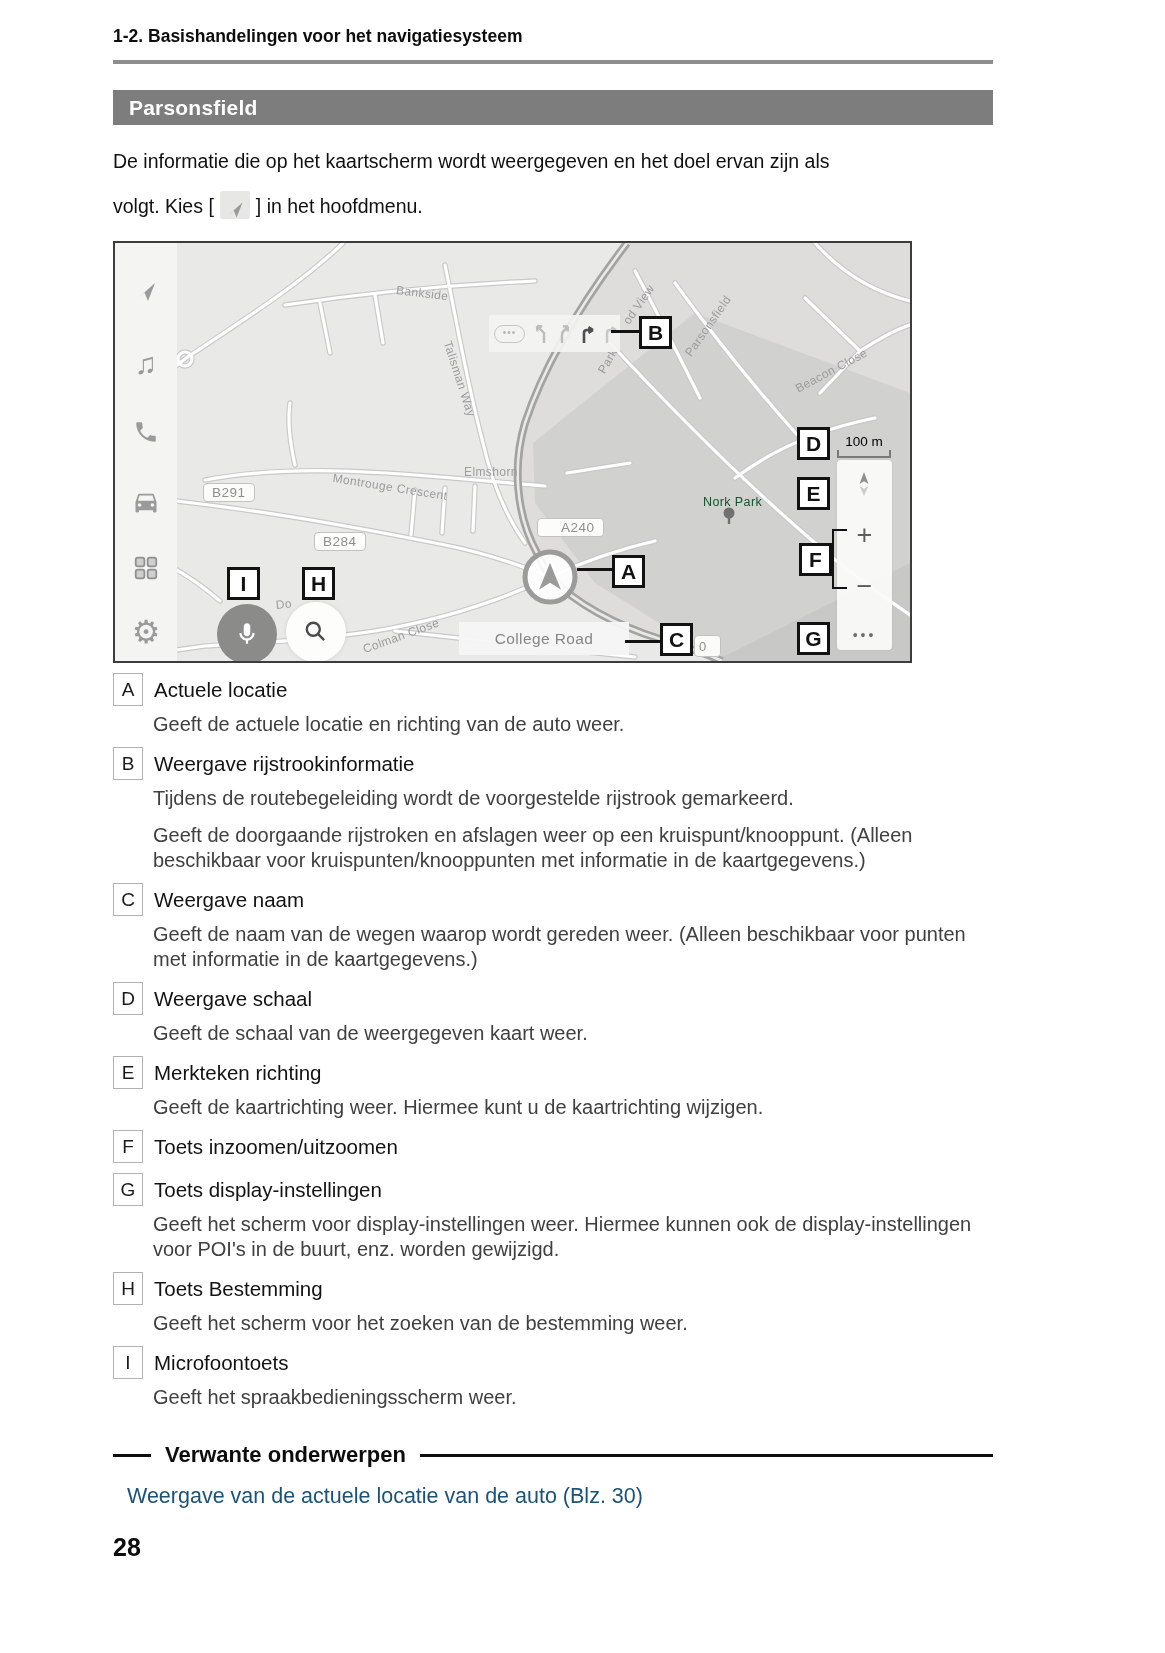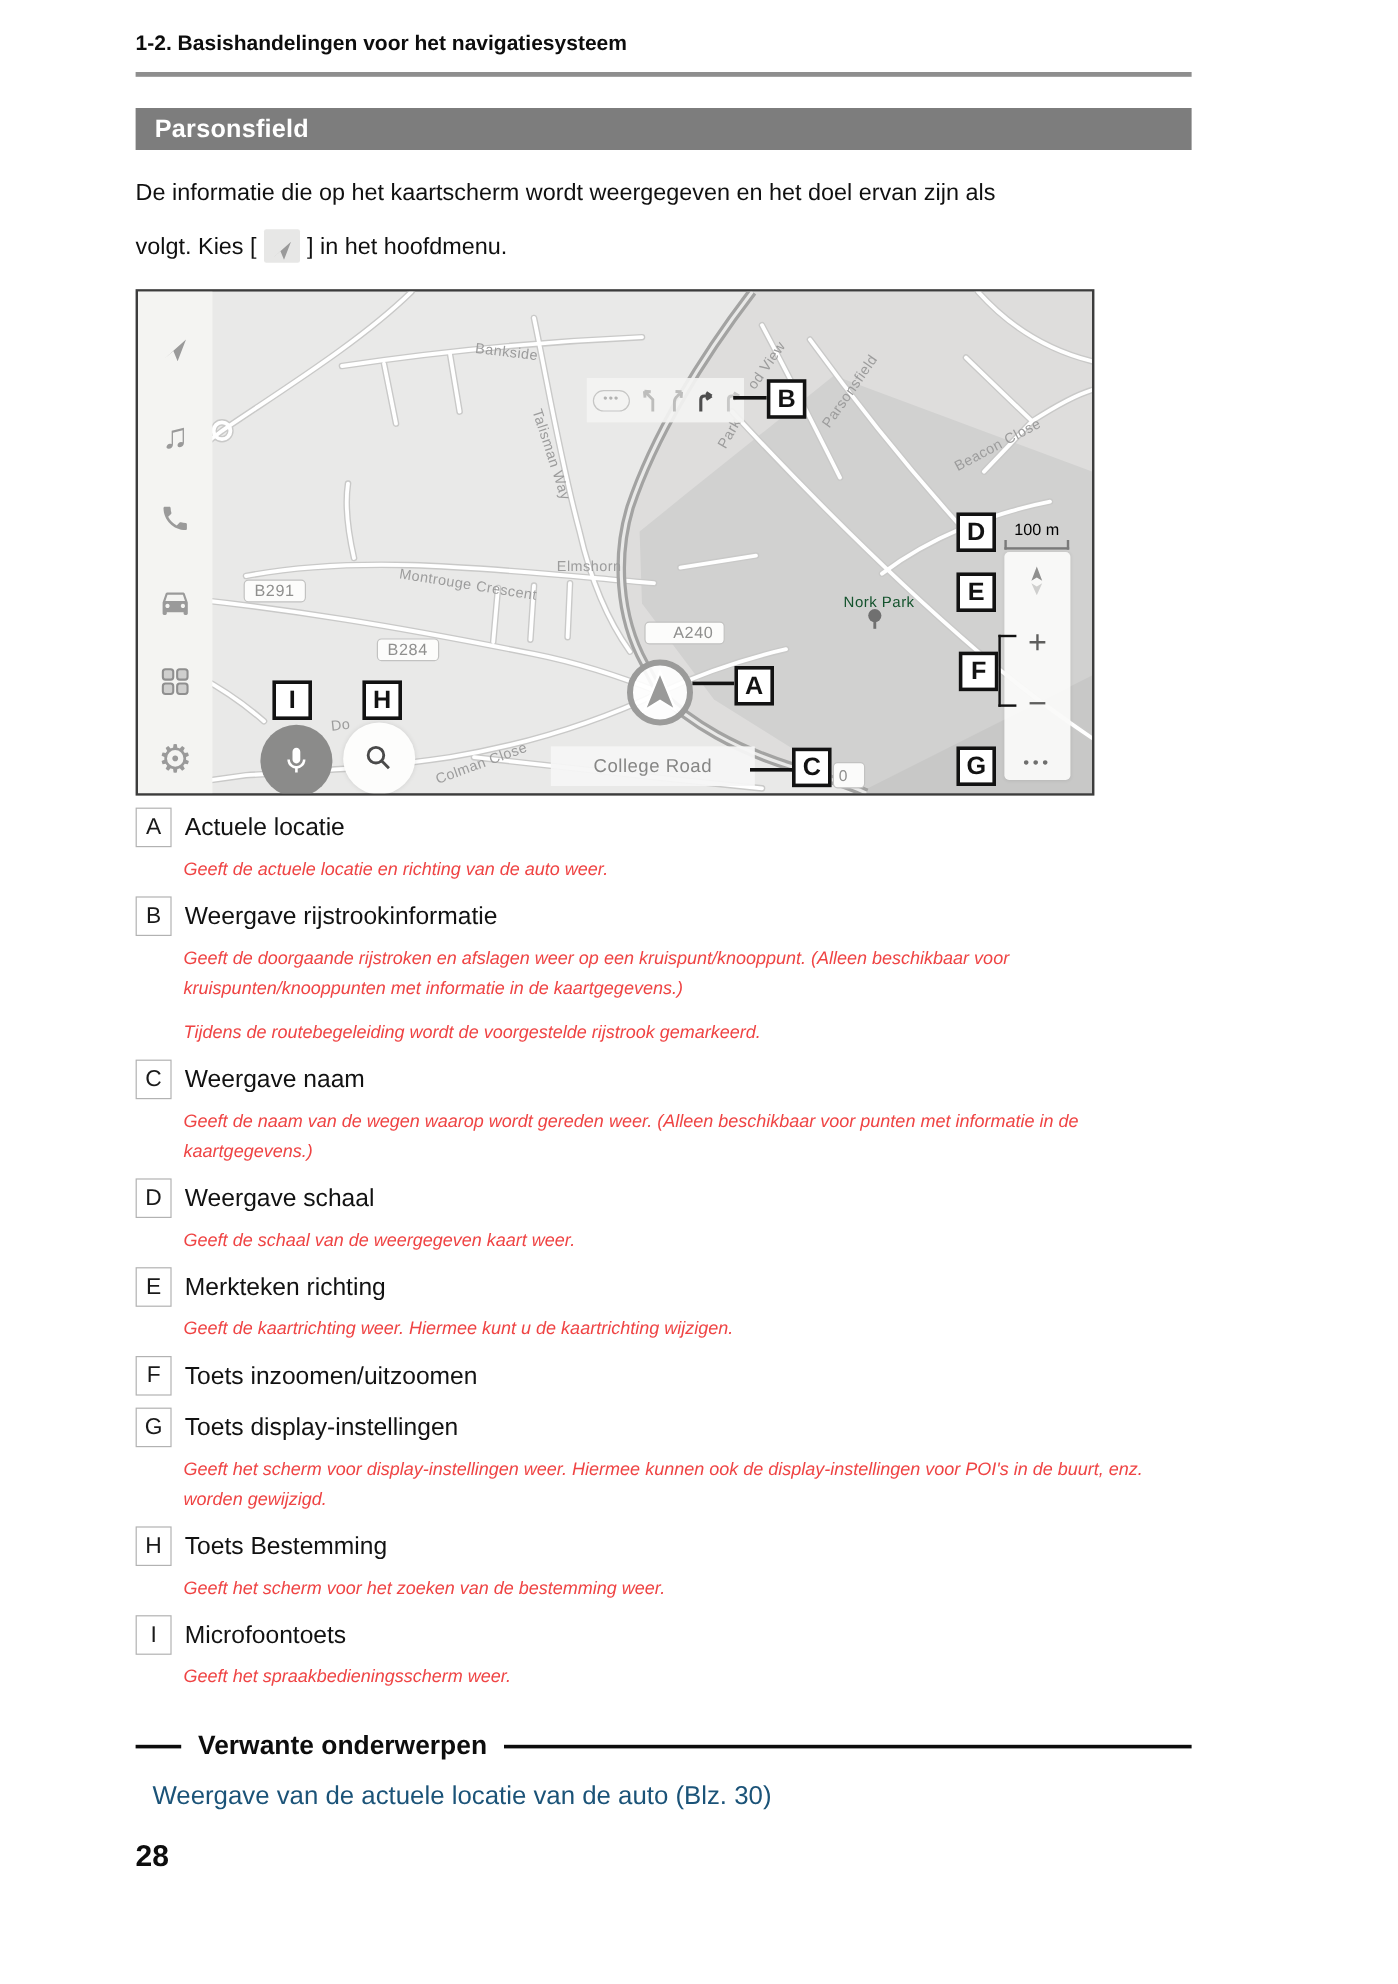--- a/index.html
+++ b/index.html
@@ -59,21 +59,21 @@
   .mic-btn{left:102px;top:361px;background:#8b8b8a;}
   .search-btn{left:171px;top:359px;background:#fdfdfc;box-shadow:0 0 4px rgba(0,0,0,.10);}
   .marker{position:absolute;left:405px;top:304px;}
   .tree{position:absolute;left:606px;top:264px;}
   
   .items{margin-top:8px;}
   .item-head{display:flex;align-items:center;margin-top:10px;}
   .letterbox{width:30px;height:33px;border:1px solid #b2b2b2;box-sizing:border-box;font-size:19px;
     color:#1a1a1a;display:flex;align-items:center;justify-content:center;flex:none;}
   .item-title{margin:0 0 0 11px;font-size:20.5px;font-weight:normal;color:#121212;}
-  .item-desc{margin:6px 0 0 40px;font-size:15px;line-height:25px;color:#ef4444;max-width:845px;font-style:italic;}
+  .item-desc{margin:6px 0 0 40px;font-size:20px;line-height:25px;color:#404040;max-width:845px;}
   .item-desc + .item-desc{margin-top:12px;}
   
   .related{margin-top:32px;}
   .related-head{display:flex;align-items:center;}
   .dash{width:38px;height:3px;background:#0d0d0d;flex:none;}
   .related-title{margin:0 14px;font-size:22px;font-weight:bold;color:#0d0d0d;white-space:nowrap;}
   .rel-line{flex:1;height:3px;background:#0d0d0d;}
   .related-link{display:inline-block;margin:16px 0 0 14px;font-size:21.5px;color:#1b5378;
     text-decoration:none;}
   .pagenum{margin-top:24px;font-size:25px;font-weight:bold;color:#0d0d0d;}
@@ -260,22 +260,22 @@
           <h3 class="item-title">Actuele locatie</h3>
         </div>
       <p class="item-desc">Geeft de actuele locatie en richting van de auto weer.</p>
     </section>
 
     <section>
       <div class="item-head">
           <span class="letterbox">B</span>
           <h3 class="item-title">Weergave rijstrookinformatie</h3>
         </div>
+      <p class="item-desc">Tijdens de routebegeleiding wordt de voorgestelde rijstrook gemarkeerd.</p>
       <p class="item-desc">Geeft de doorgaande rijstroken en afslagen weer op een kruispunt/knooppunt. (Alleen beschikbaar voor kruispunten/knooppunten met informatie in de kaartgegevens.)</p>
-      <p class="item-desc">Tijdens de routebegeleiding wordt de voorgestelde rijstrook gemarkeerd.</p>
     </section>
 
     <section>
       <div class="item-head">
           <span class="letterbox">C</span>
           <h3 class="item-title">Weergave naam</h3>
         </div>
       <p class="item-desc">Geeft de naam van de wegen waarop wordt gereden weer. (Alleen beschikbaar voor punten met informatie in de kaartgegevens.)</p>
     </section>
 

